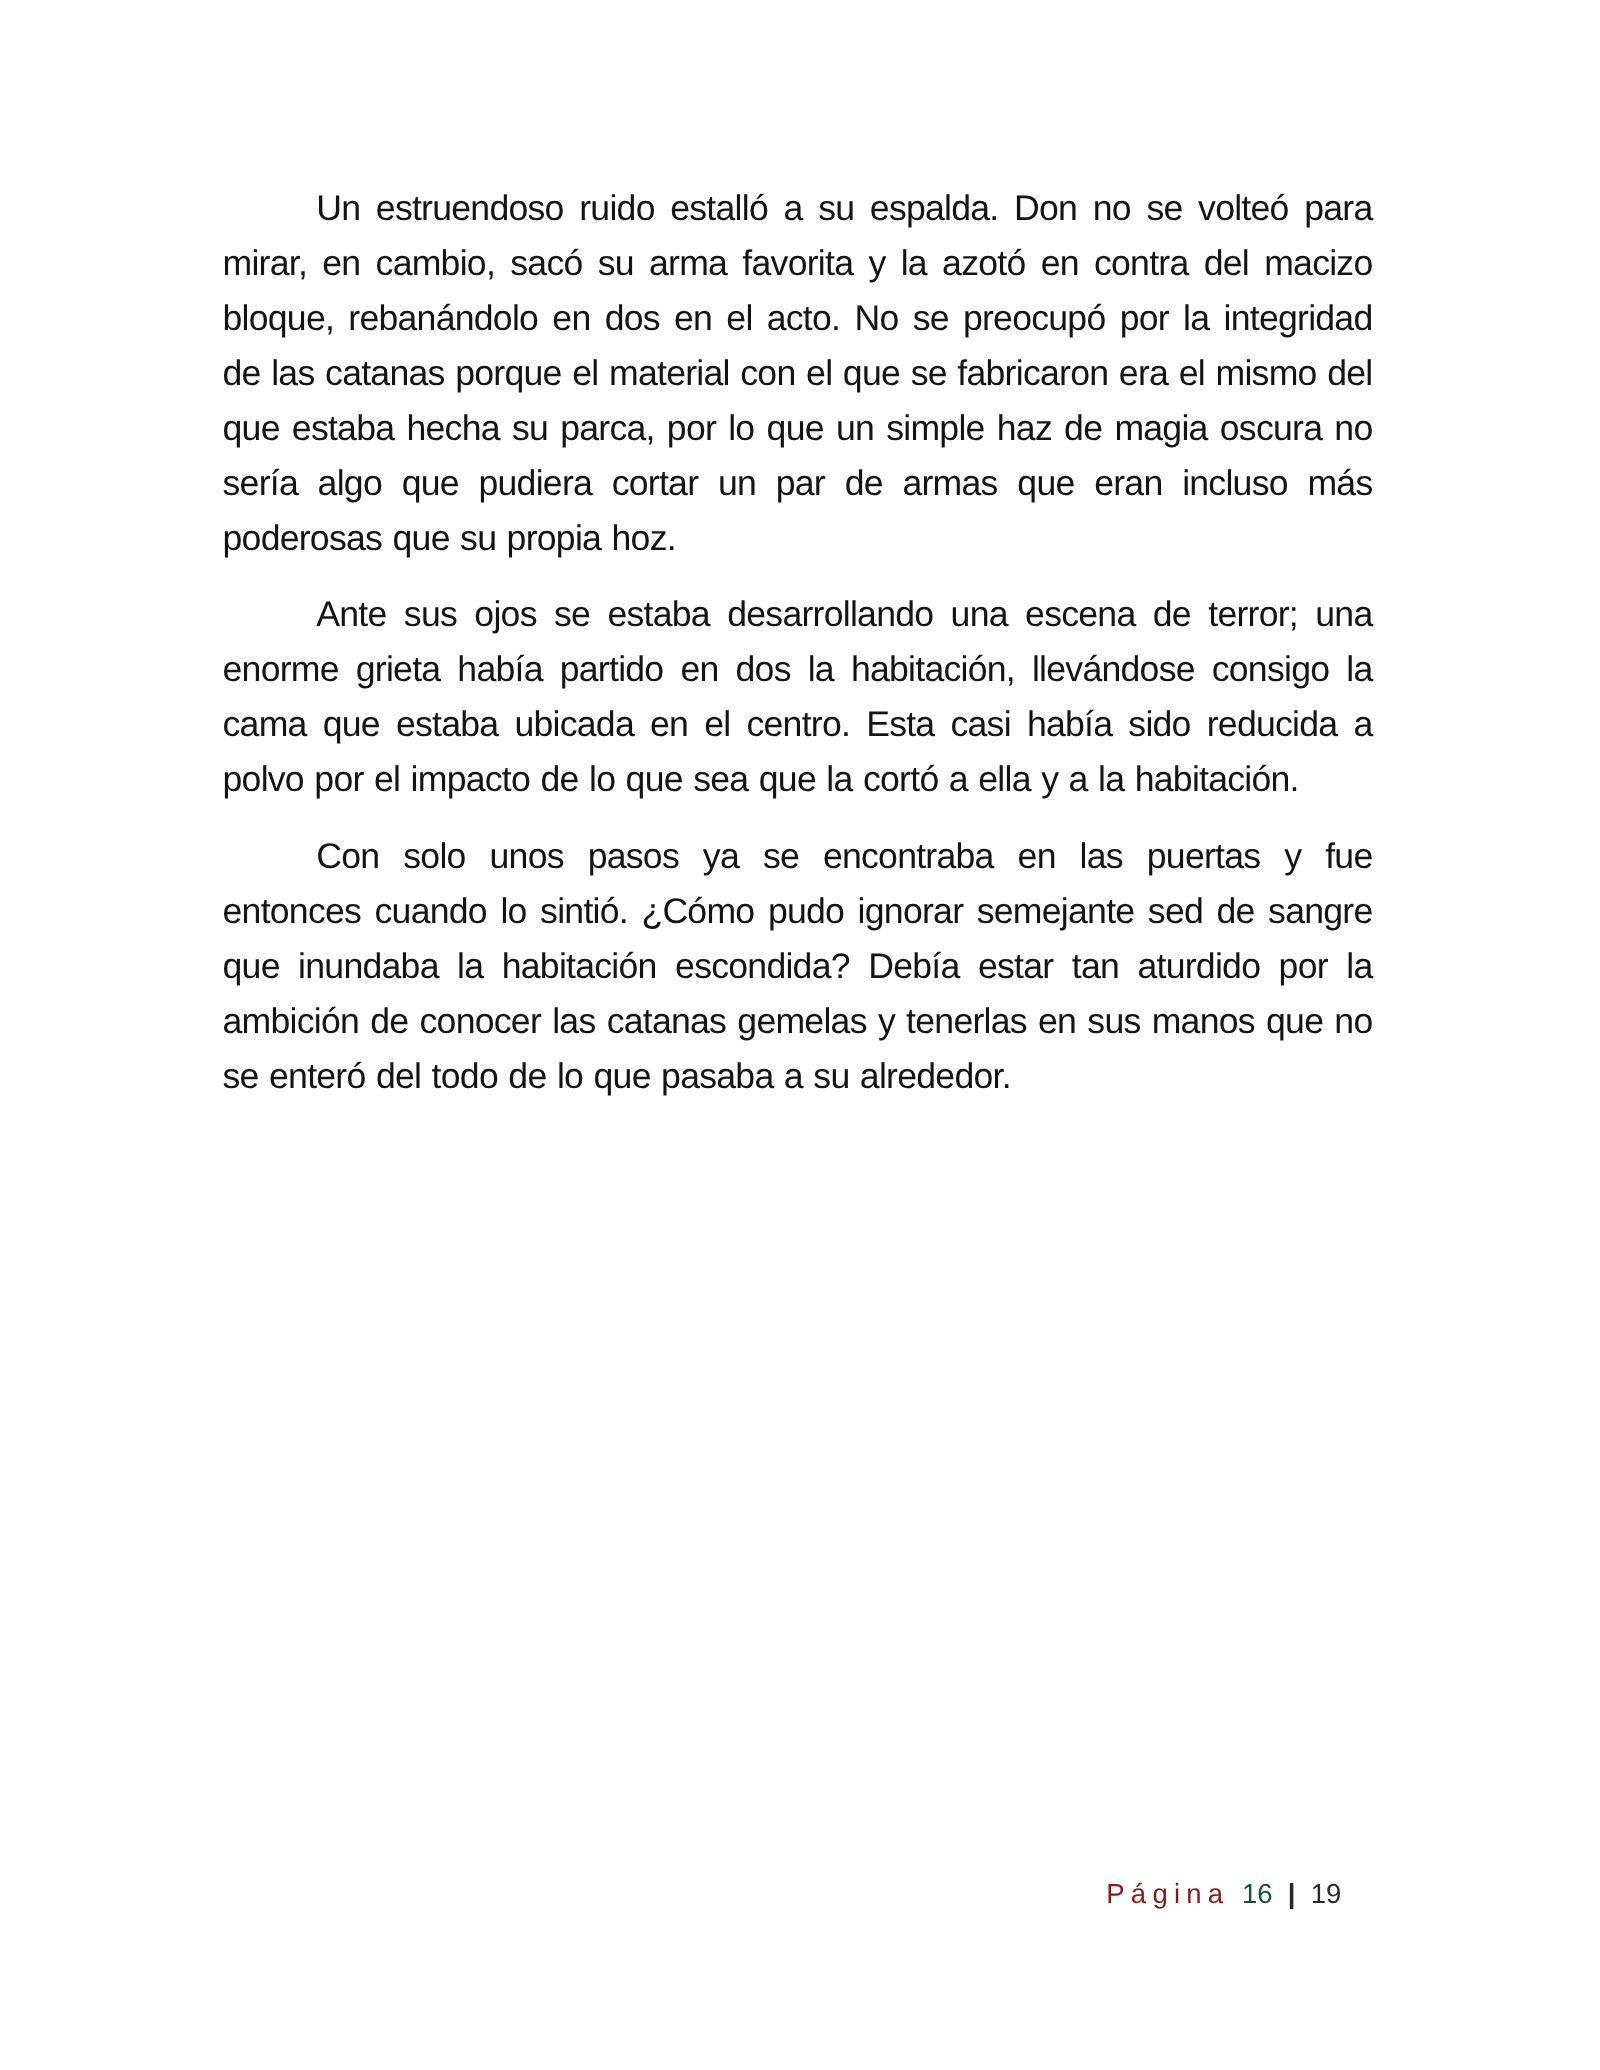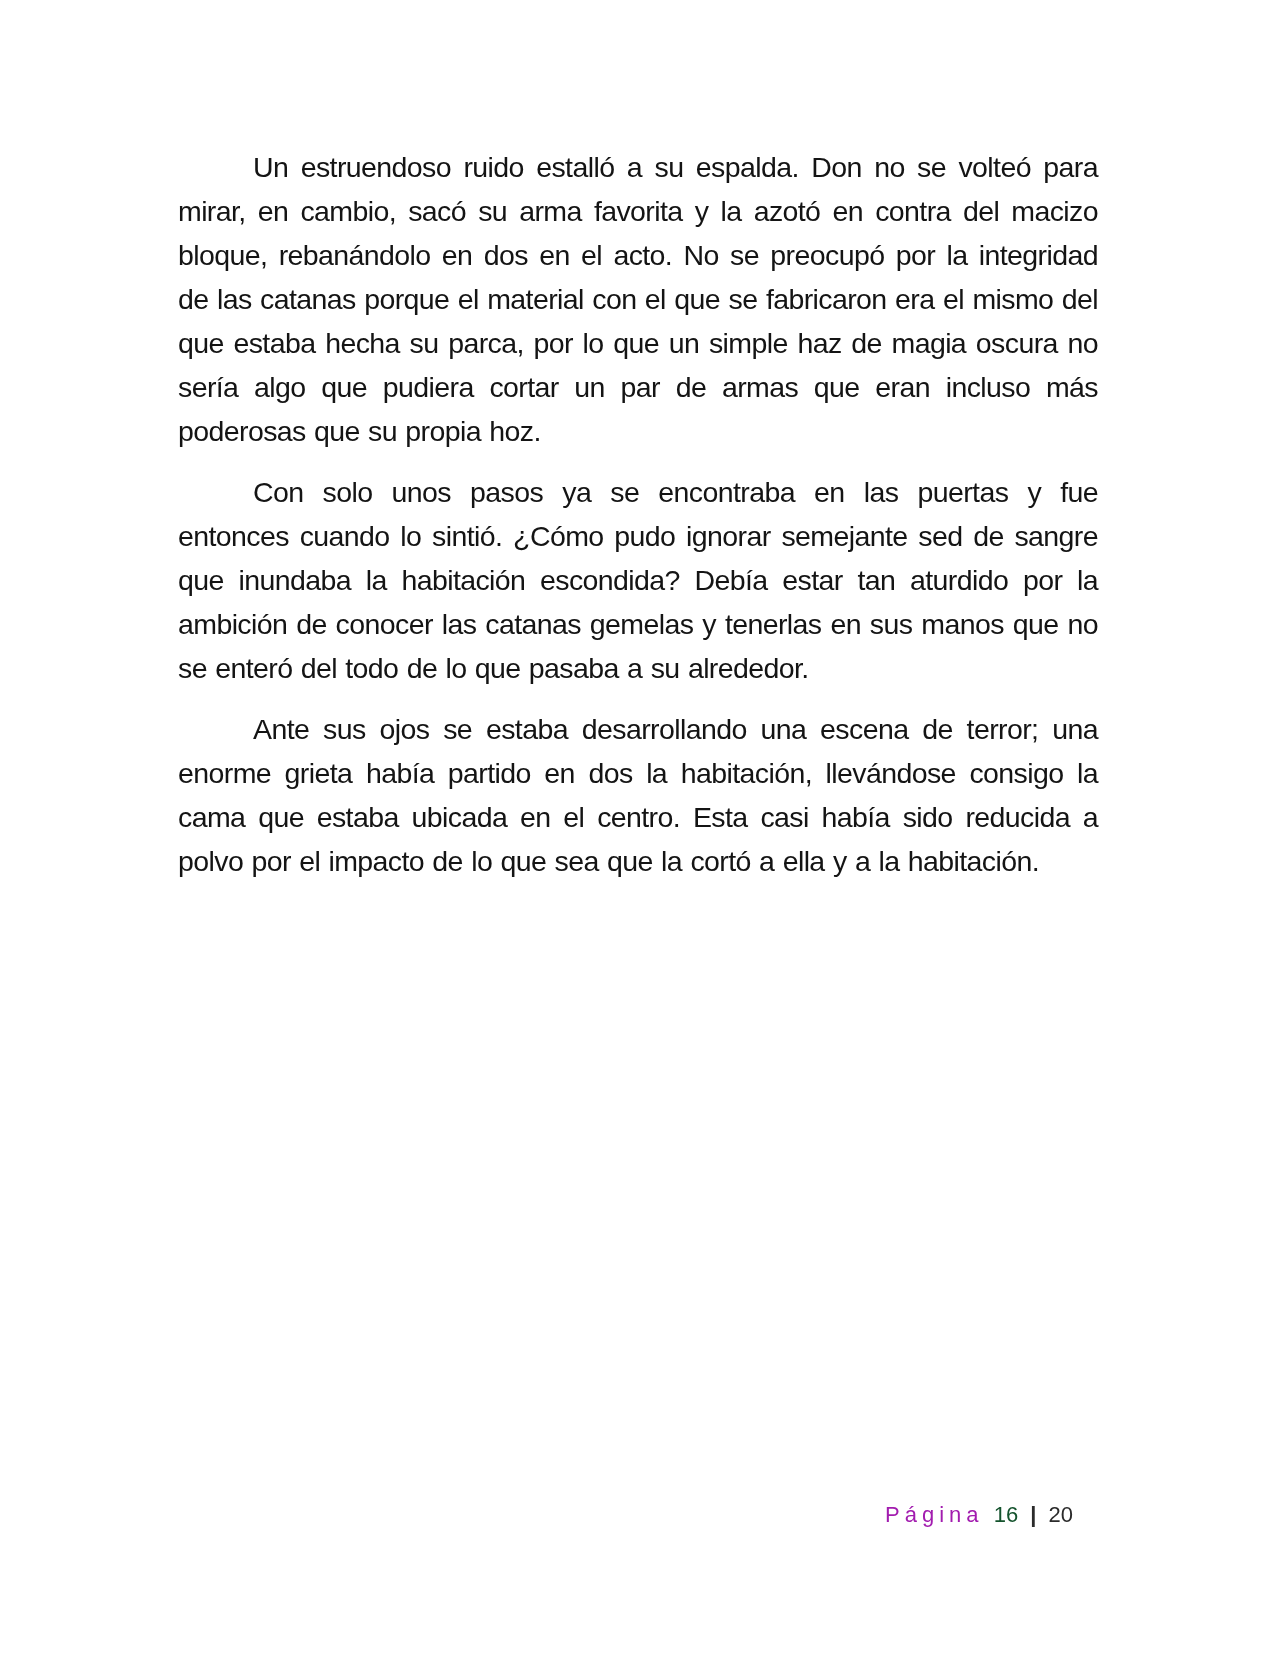--- a/index.html
+++ b/index.html
@@ -43,42 +43,42 @@
     .footer {
       position: absolute;
       top: 1500px;
       left: 885px;
       font-family: "Liberation Sans", sans-serif;
       font-size: 22px;
       line-height: 30px;
       white-space: nowrap;
     }
     .footer .label {
-      color: #a21caf;
+      color: #7f1d1d;
       letter-spacing: 5px;
     }
     .footer .num {
       color: #14532d;
       margin-left: 4px;
     }
     .footer .sep {
       color: #2b2b2b;
       font-weight: bold;
       margin: 0 6px;
     }
   </style>
 </head>
 <body>
 
 <div class="page">
   <div class="body-text">
     <p class="para">Un estruendoso ruido estalló a su espalda. Don no se volteó para mirar, en cambio, sacó su arma favorita y la azotó en contra del macizo bloque, rebanándolo en dos en el acto. No se preocupó por la integridad de las catanas porque el material con el que se fabricaron era el mismo del que estaba hecha su parca, por lo que un simple haz de magia oscura no sería algo que pudiera cortar un par de armas que eran incluso más poderosas que su propia hoz.</p>
+    <p class="para">Ante sus ojos se estaba desarrollando una escena de terror; una enorme grieta había partido en dos la habitación, llevándose consigo la cama que estaba ubicada en el centro. Esta casi había sido reducida a polvo por el impacto de lo que sea que la cortó a ella y a la habitación.</p>
     <p class="para">Con solo unos pasos ya se encontraba en las puertas y fue entonces cuando lo sintió. ¿Cómo pudo ignorar semejante sed de sangre que inundaba la habitación escondida? Debía estar tan aturdido por la ambición de conocer las catanas gemelas y tenerlas en sus manos que no se enteró del todo de lo que pasaba a su alrededor.</p>
-    <p class="para">Ante sus ojos se estaba desarrollando una escena de terror; una enorme grieta había partido en dos la habitación, llevándose consigo la cama que estaba ubicada en el centro. Esta casi había sido reducida a polvo por el impacto de lo que sea que la cortó a ella y a la habitación.</p>
   </div>
 
   <div class="footer">
     <span class="label">Página</span>
     <span class="num">16</span>
     <span class="sep">|</span>
-    <span class="num-total" style="color:#2b2b2b;">20</span>
+    <span class="num-total" style="color:#2b2b2b;">19</span>
   </div>
 </div>
 
 </body></html>

